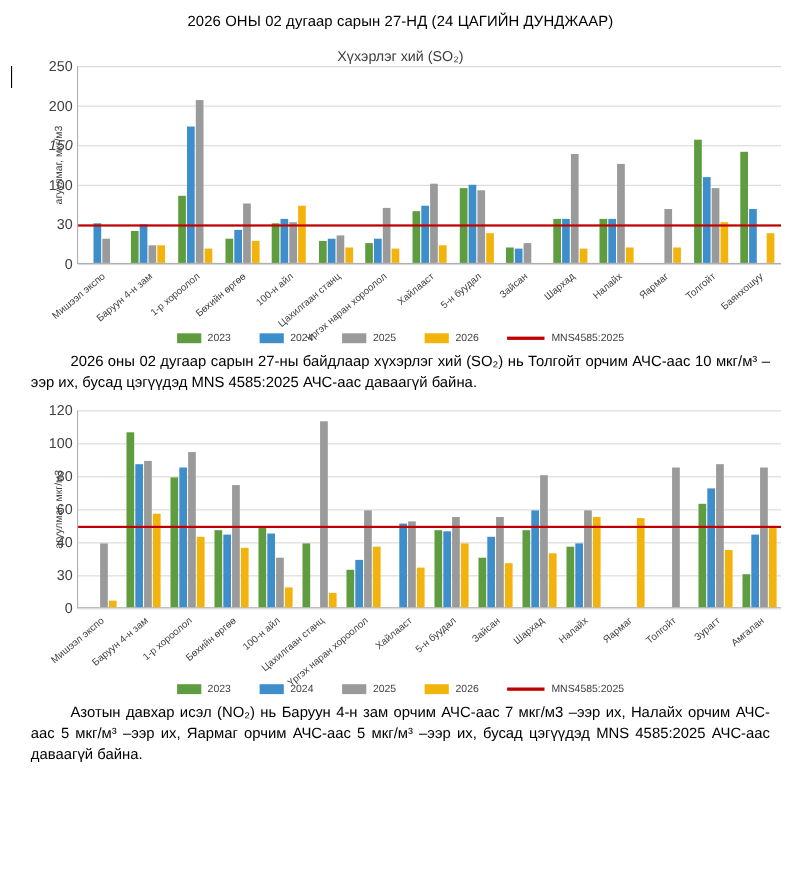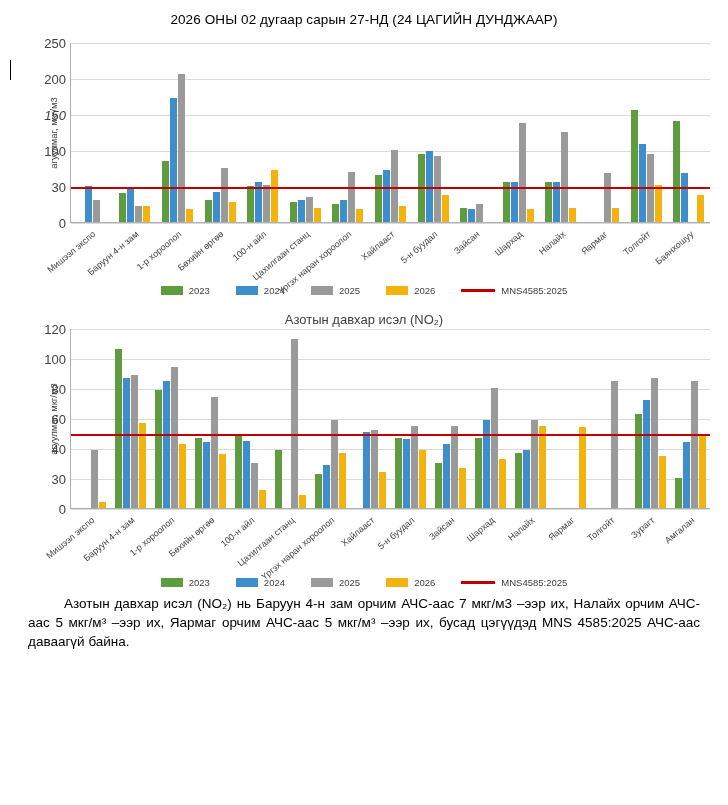--- a/index.html
+++ b/index.html
@@ -175,20 +175,21 @@
 
 <div class="page">
 
   <div class="doc-title">
     <div>2026 ОНЫ 02 дугаар сарын 27-НД (24 ЦАГИЙН ДУНДЖААР)</div>
   </div>
 
   <div class="cursor-bar"></div>
 
   <div class="chart-block" id="chart-so2" style="margin-top:14px;">
+    <div class="chart-title">Хүхэрлэг хий (SO₂)</div>
     <div class="plot-wrap">
       <div class="ylabel">агуулмаг, мкг/м3</div>
       <div class="yticks" id="so2-yticks">
           <div class="ytick" style="top: 180px;">0</div>
           <div class="ytick" style="top: 144px;">30</div>
           <div class="ytick" style="top: 108px;">100</div>
           <div class="ytick" style="top: 72px; font-style: italic;">150</div>
           <div class="ytick" style="top: 36px;">200</div>
           <div class="ytick" style="top: 0px;">250</div>
         </div>
@@ -328,23 +329,23 @@
           <span class="legend-swatch" style="background: rgb(242, 179, 12);"></span>
           <span>2026</span>
         </div>
         <div class="legend-item">
           <span class="legend-line"></span>
           <span>MNS4585:2025</span>
         </div>
       </div>
   </div>
 
+  <div class="para">2026 оны 02 дугаар сарын 27-ны байдлаар хүхэрлэг хий (SO₂) нь Толгойт орчим АЧС-аас 10 мкг/м³ –ээр их, бусад цэгүүдэд MNS 4585:2025 АЧС-аас даваагүй байна.</div>
 
   <div class="chart-block" id="chart-no2" style="margin-top:16px;">
-    <div class="chart-title">Азотын давхар исэл (NO₂)</div>
     <div class="plot-wrap">
       <div class="ylabel">агуулмаг, мкг/м3</div>
       <div class="yticks" id="no2-yticks">
           <div class="ytick" style="top: 180px;">0</div>
           <div class="ytick" style="top: 150px;">30</div>
           <div class="ytick" style="top: 120px;">40</div>
           <div class="ytick" style="top: 90px;">60</div>
           <div class="ytick" style="top: 60px;">80</div>
           <div class="ytick" style="top: 30px;">100</div>
           <div class="ytick" style="top: 0px;">120</div>

